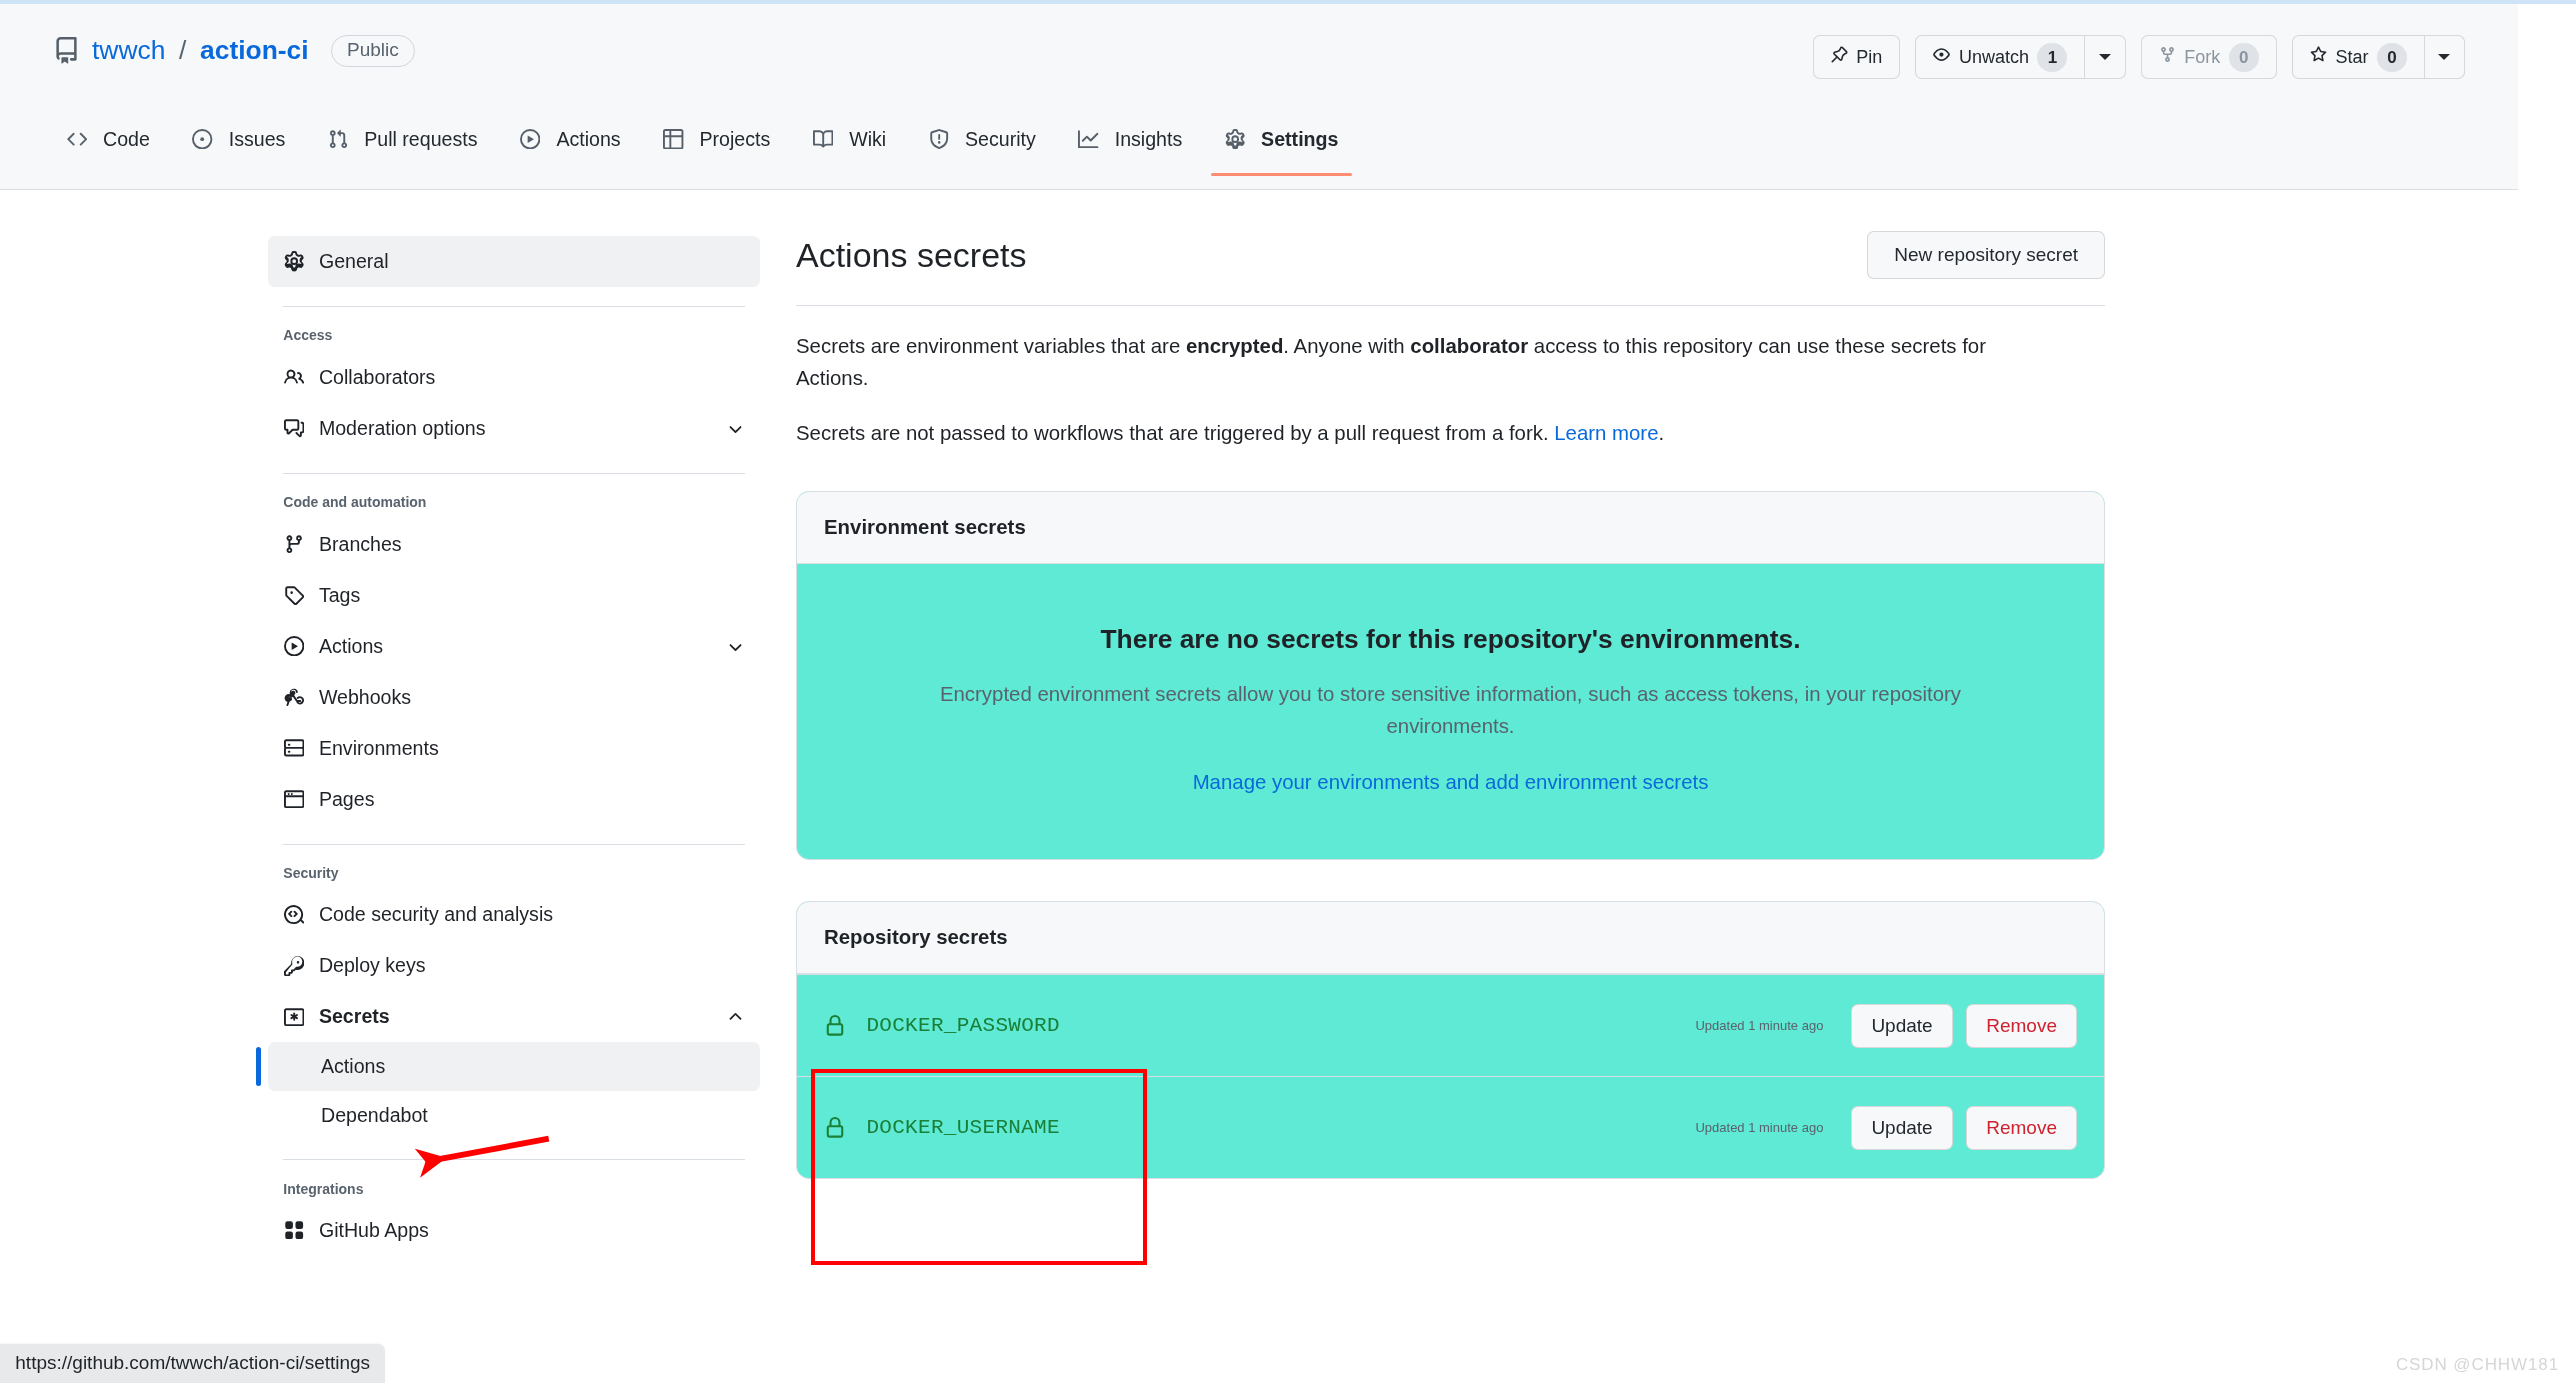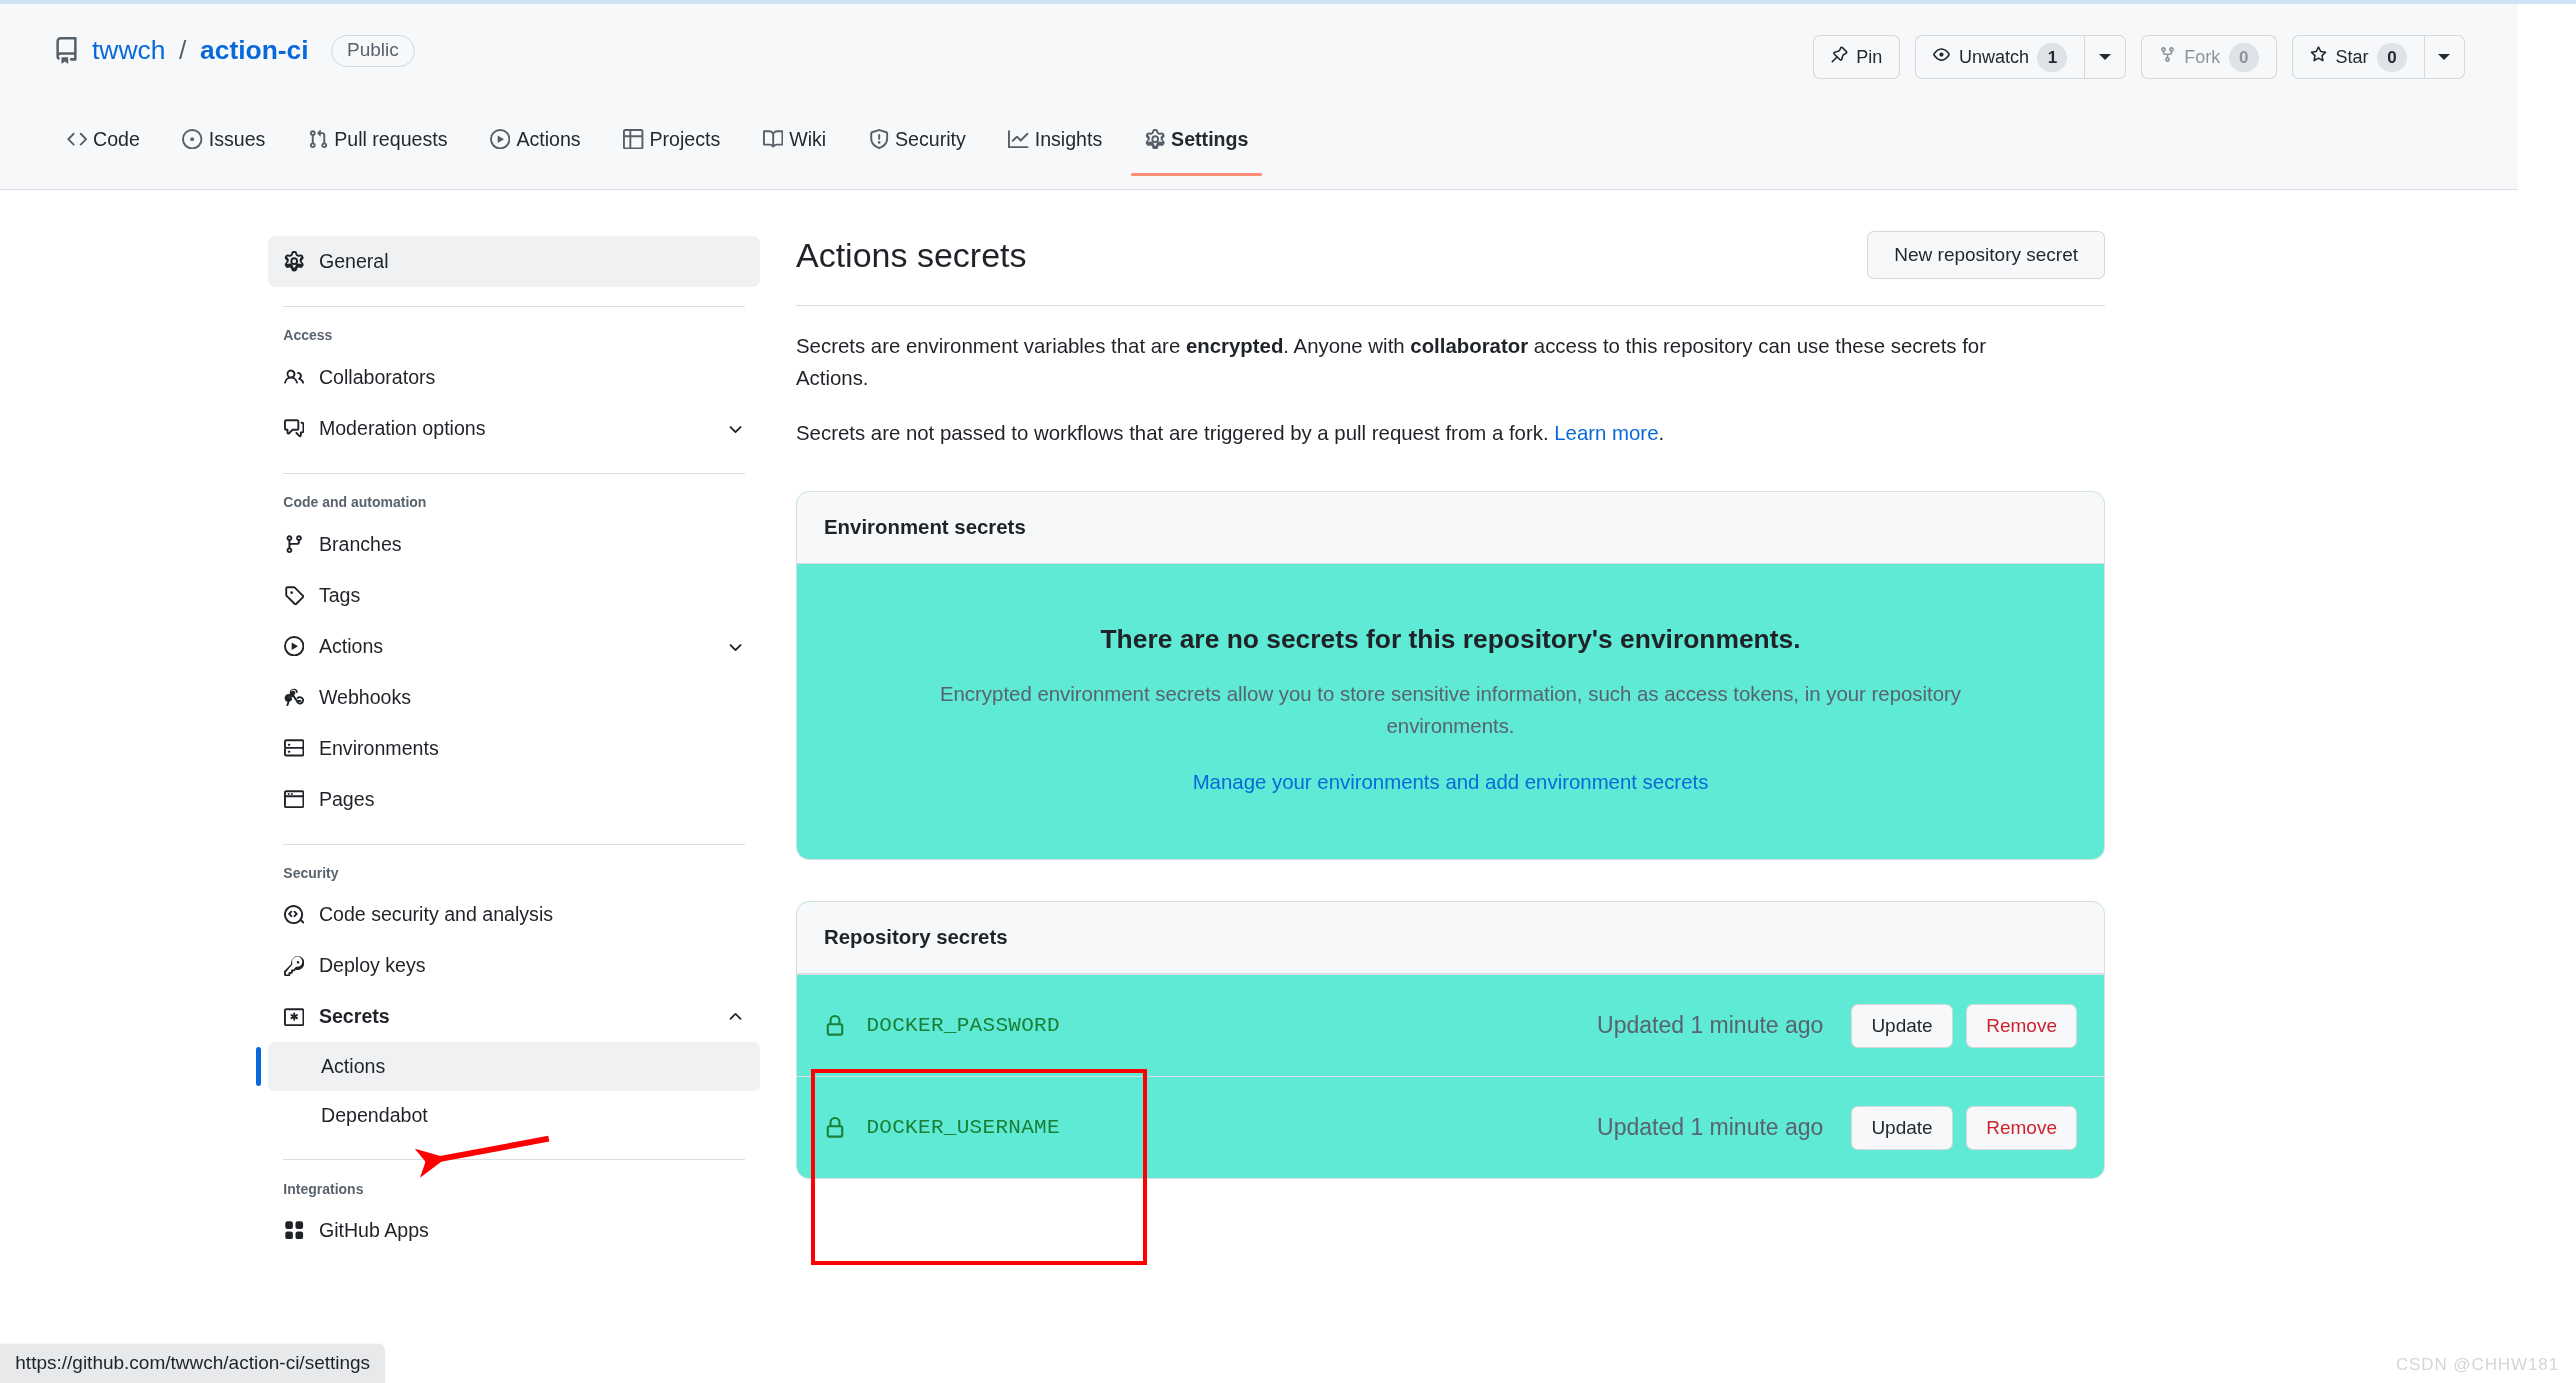--- a/index.html
+++ b/index.html
@@ -55,21 +55,21 @@
   .btn-group .btn:first-child { border-top-right-radius: 0; border-bottom-right-radius: 0; border-right: none; }
   .btn-group .btn:last-child { border-top-left-radius: 0; border-bottom-left-radius: 0; padding: 0 13.6px; }
   .caret { width: 0; height: 0; border-left: 6px solid transparent; border-right: 6px solid transparent; border-top: 6.8px solid #24292f; }
 
   
   .repo-nav {
     position: absolute; top: 115px; left: 53px;
     display: flex; align-items: flex-end; gap: 0;
   }
   .nav-item {
-    display: flex; align-items: center; gap: 6px;
+    display: flex; align-items: center; gap: 16px;
     padding: 8.5px 13.6px 25.6px; margin-right: 15.3px;
     font-size: 19.6px; color: #24292f; position: relative; cursor: pointer;
     white-space: nowrap;
   }
   .nav-item .ic { color: #57606a; display: flex; }
   .nav-item.active { font-weight: 700; }
   .nav-item.active::after {
     content: ""; position: absolute; left: 0; right: 0; bottom: 0;
     height: 3.4px; background: #fd8c73; border-radius: 5.1px;
   }
@@ -140,21 +140,21 @@
     display: flex; align-items: center;
     height: 102px; padding: 0 27px; border-top: 0.9px solid #d8dee4;
   }
   .secret-row:first-of-type { border-top: none; }
   .secret-name-cell { display: flex; align-items: center; gap: 20.4px; width: 664px; }
   .lock-ic { color: #1a7f37; display: flex; flex: none; }
   .secret-name {
     font-family: "Liberation Mono", monospace;
     font-size: 21px; color: #1a7f37; letter-spacing: 0.3px;
   }
-  .secret-updated { font-size: 23px; color: #59636e; margin-left: auto; }
+  .secret-updated { font-size: 13px; color: #59636e; margin-left: auto; }
   .row-btns { display: flex; gap: 13.6px; margin-left: 28px; }
   .btn-sm {
     height: 44px; padding: 0 19px; display: flex; align-items: center;
     background: #f6f8fa; border: 0.9px solid rgba(31,35,40,0.15);
     border-radius: 6.8px; font-size: 19px; color: #24292f; cursor: pointer;
   }
   .btn-sm.danger { color: #cf222e; }
 
   
   .anno-box {

